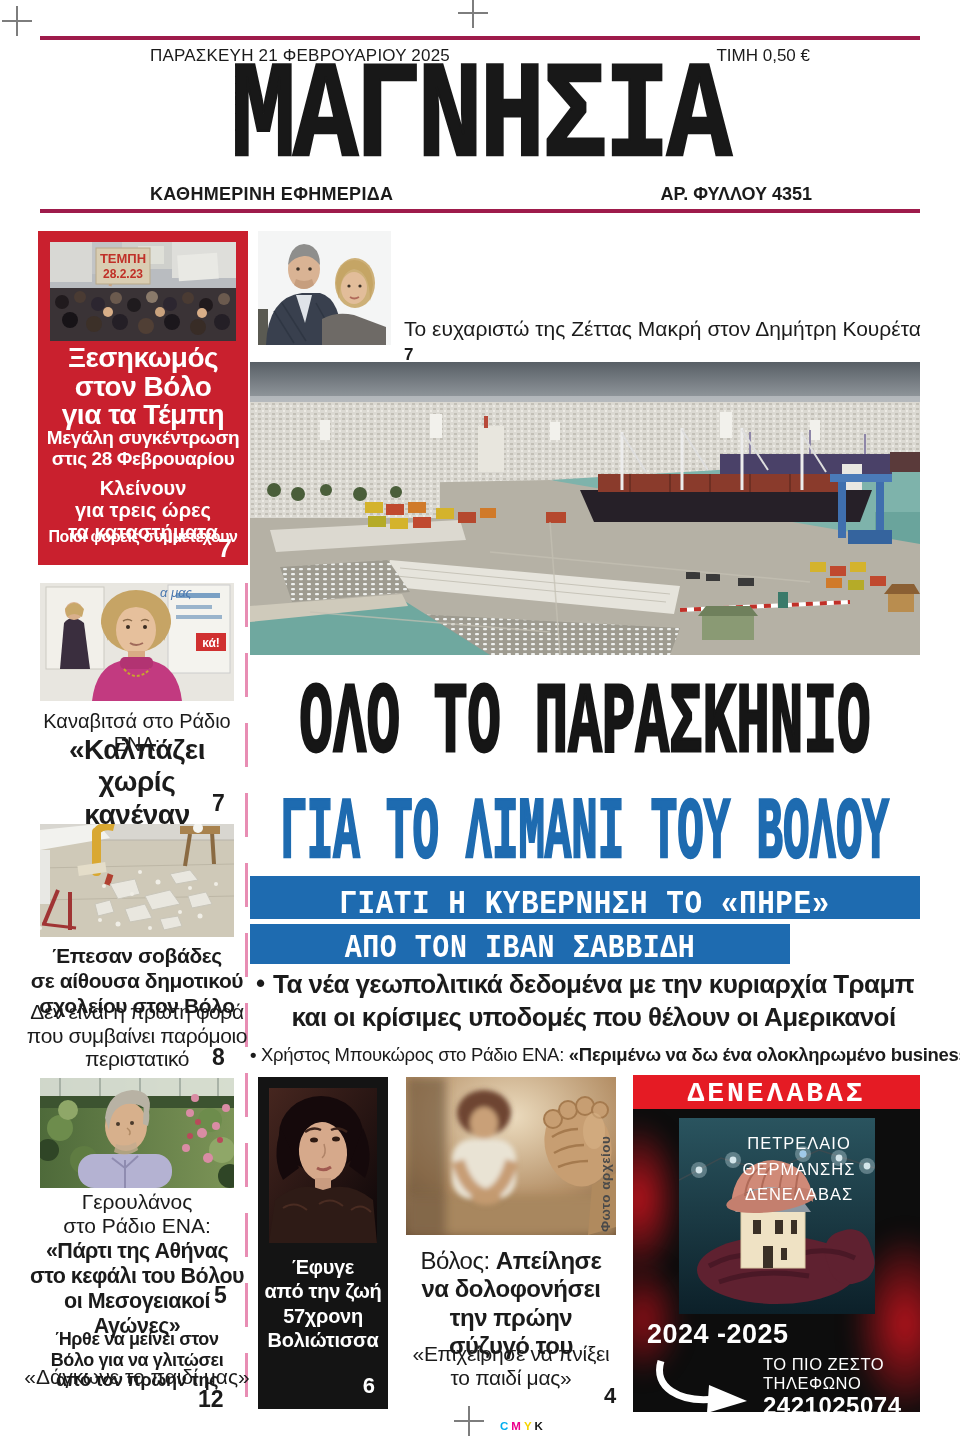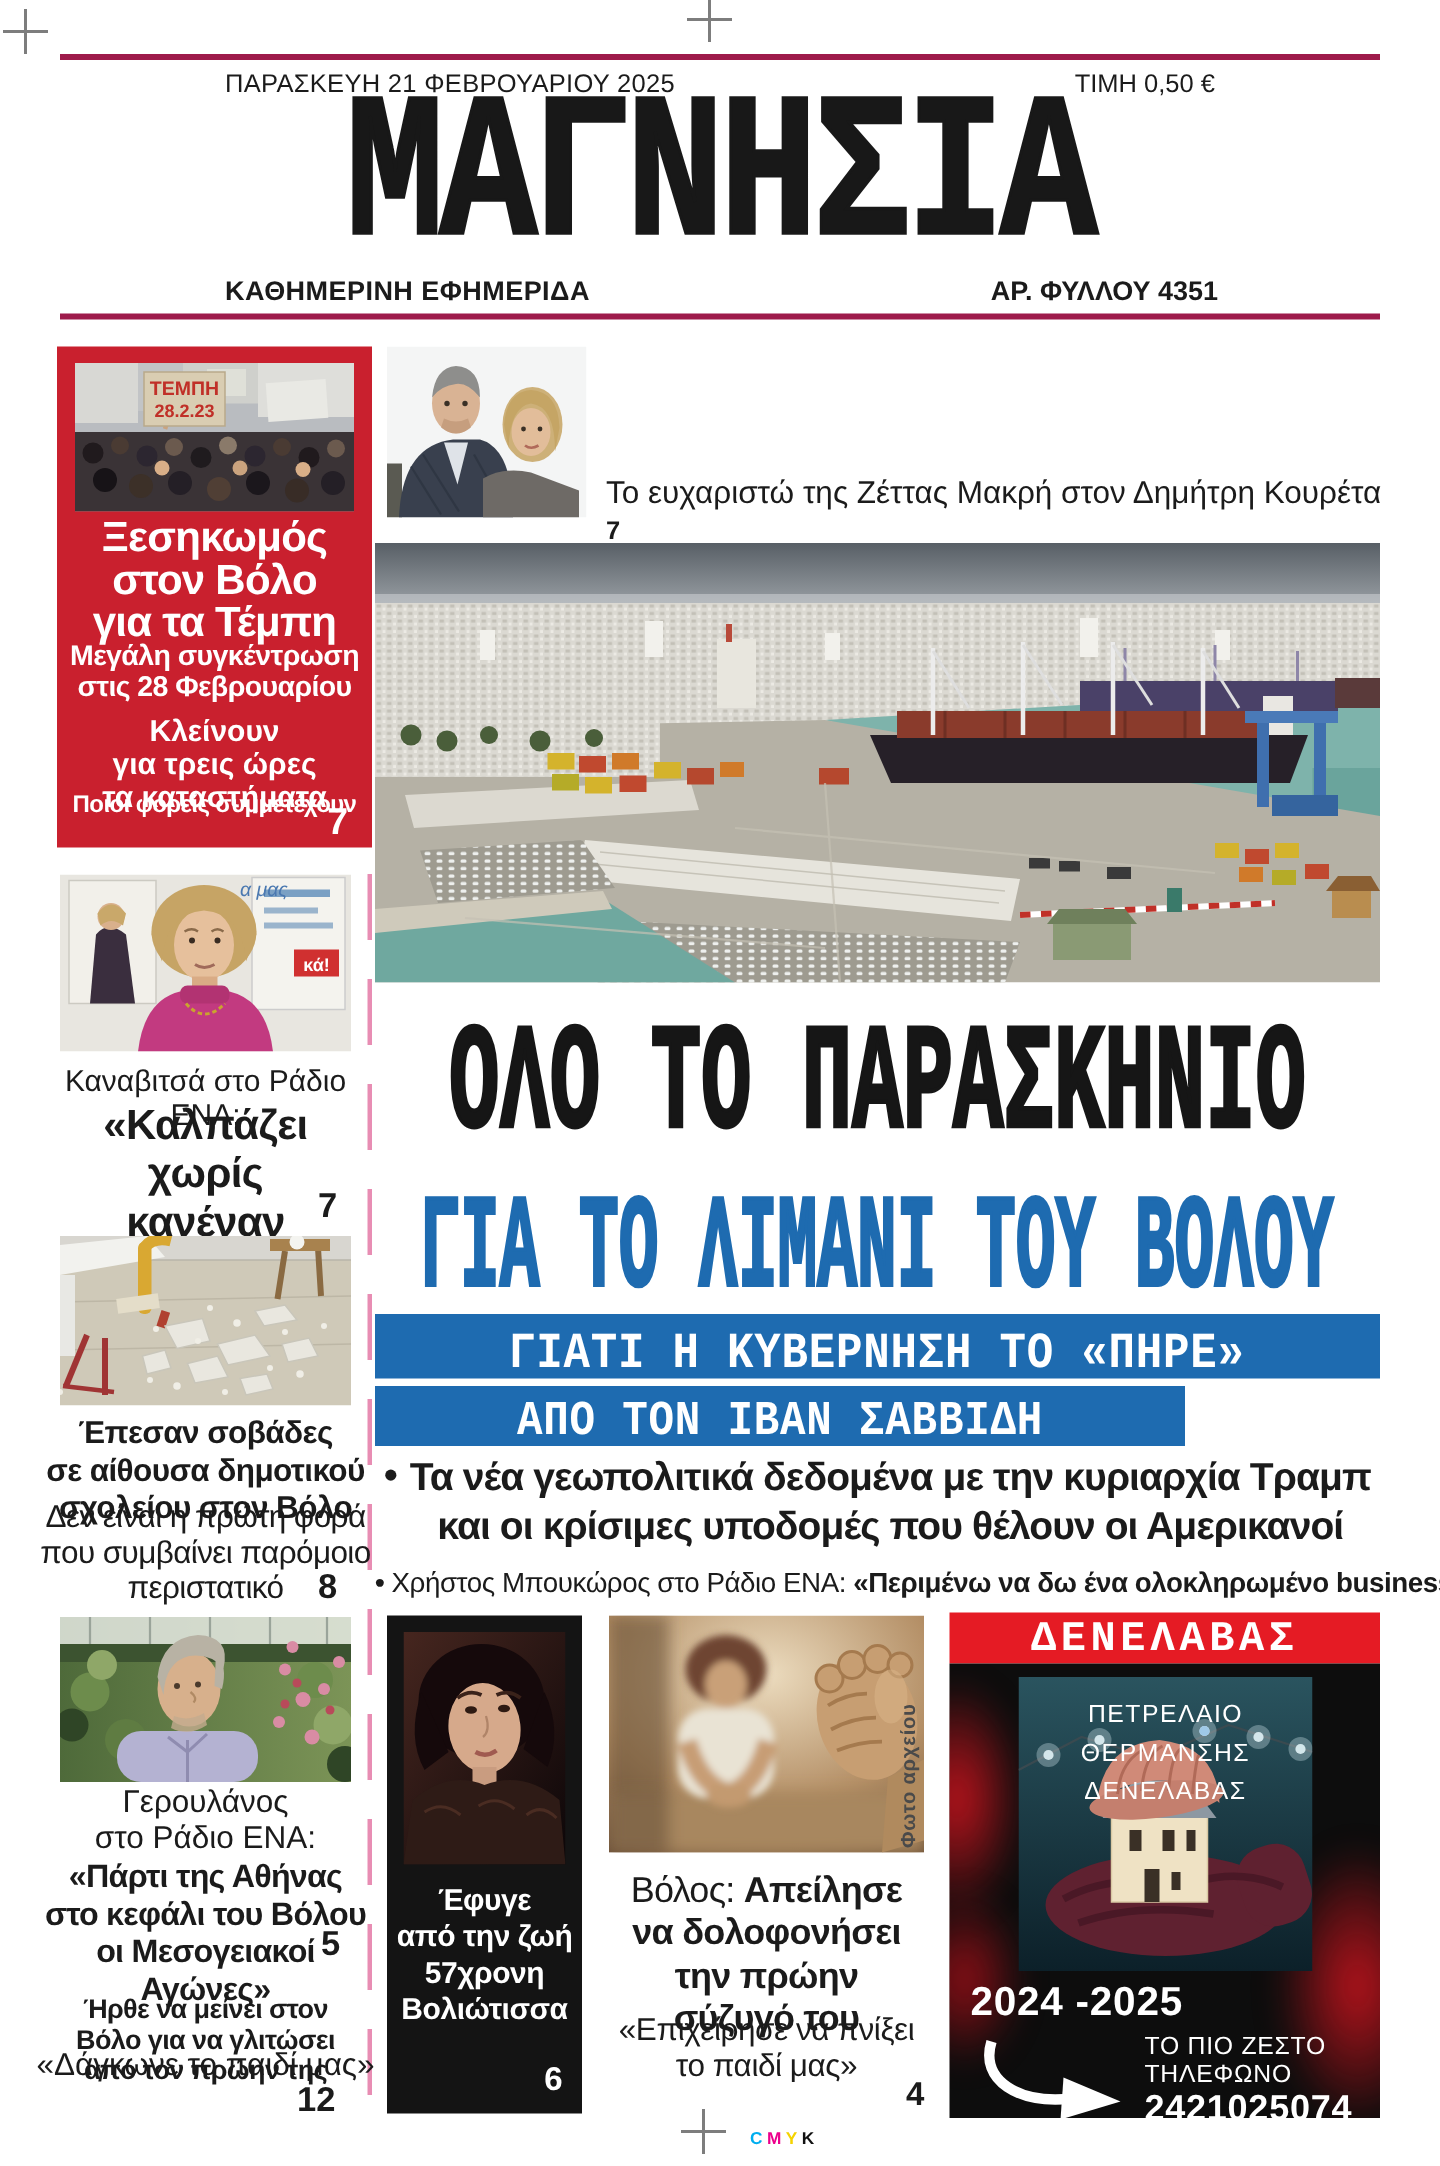--- a/index.html
+++ b/index.html
@@ -555,21 +555,21 @@
           </g>
         <path d="M52,86 Q56,44 94,42 Q132,46 134,84 Q118,68 92,69 Q66,70 52,86 Z" fill="#d08a78"></path>
         <ellipse cx="92" cy="82" rx="45" ry="12" fill="#c47f6e" transform="rotate(-7 92 82)"></ellipse>
         <g stroke="#b06a58" stroke-width="2" fill="none">
             <path d="M66,78 Q68,56 84,48"></path>
             <path d="M82,76 Q84,52 96,46"></path>
             <path d="M100,76 Q102,52 108,48"></path>
             <path d="M116,78 Q118,58 120,52"></path>
           </g>
       </svg>
-      <div class="abs ctr pre white" style="left:46px;top:22px;width:196px;font-size:16.5px;line-height:1.55;letter-spacing:1px;">ΠΕΤΡΕΛΑΙΟ
+      <div class="abs ctr pre white" style="left:46px;top:22px;width:196px;font-size:16.5px;line-height:1.55;letter-spacing:1px;padding-left:22px;">ΠΕΤΡΕΛΑΙΟ
 ΘΕΡΜΑΝΣΗΣ
 ΔΕΝΕΛΑΒΑΣ</div>
       <div class="abs b white" style="left:14px;top:210px;font-size:27px;letter-spacing:.5px;">2024 -2025</div>
       <div class="abs pre white" style="left:130px;top:246px;font-size:16.5px;line-height:1.15;letter-spacing:.5px;">ΤΟ ΠΙΟ ΖΕΣΤΟ
 ΤΗΛΕΦΩΝΟ</div>
       <div class="abs b white" style="left:130px;top:283px;font-size:24px;letter-spacing:.5px;">2421025074</div>
       <svg class="abs" style="left:18px;top:248px;" width="108" height="58" viewBox="0 0 108 58">
         <path d="M10,4 C2,30 28,46 64,42" stroke="#fff" stroke-width="7" fill="none"></path>
         <polygon points="58,28 96,44 56,56" fill="#fff"></polygon>
       </svg>

